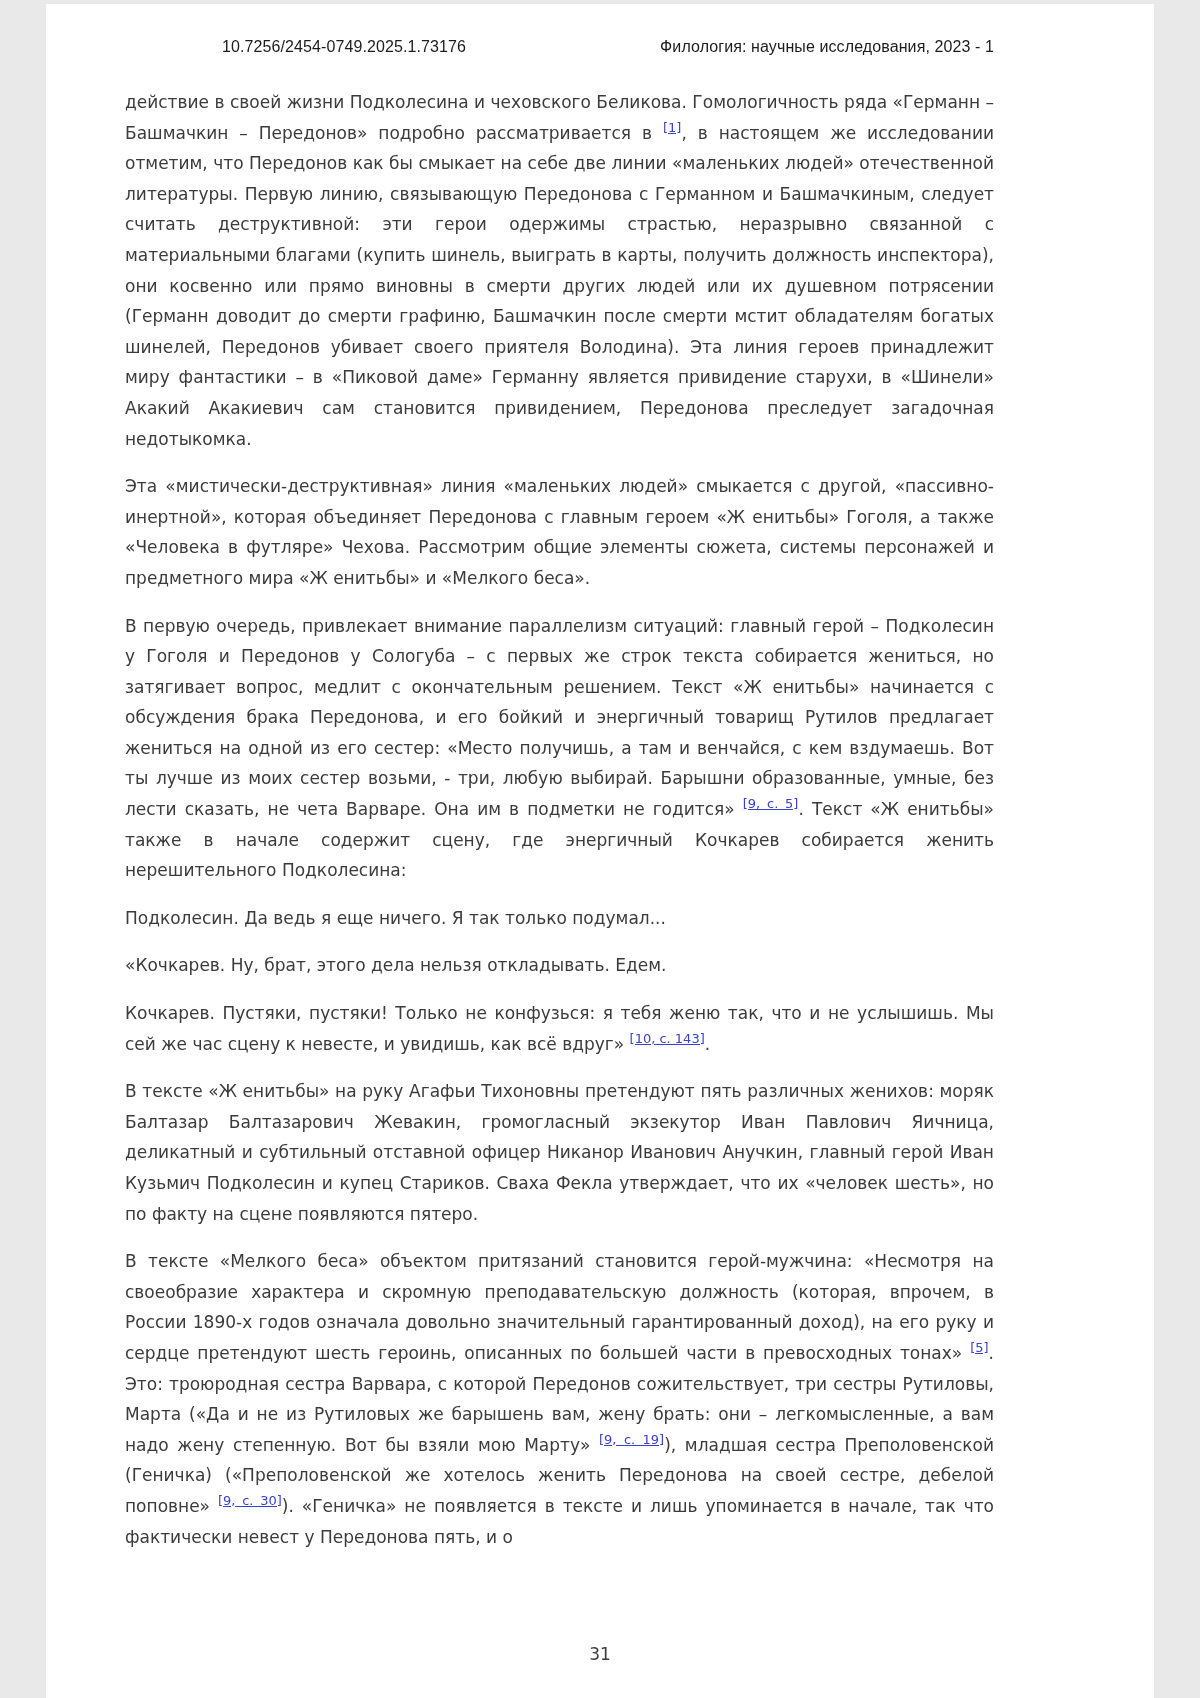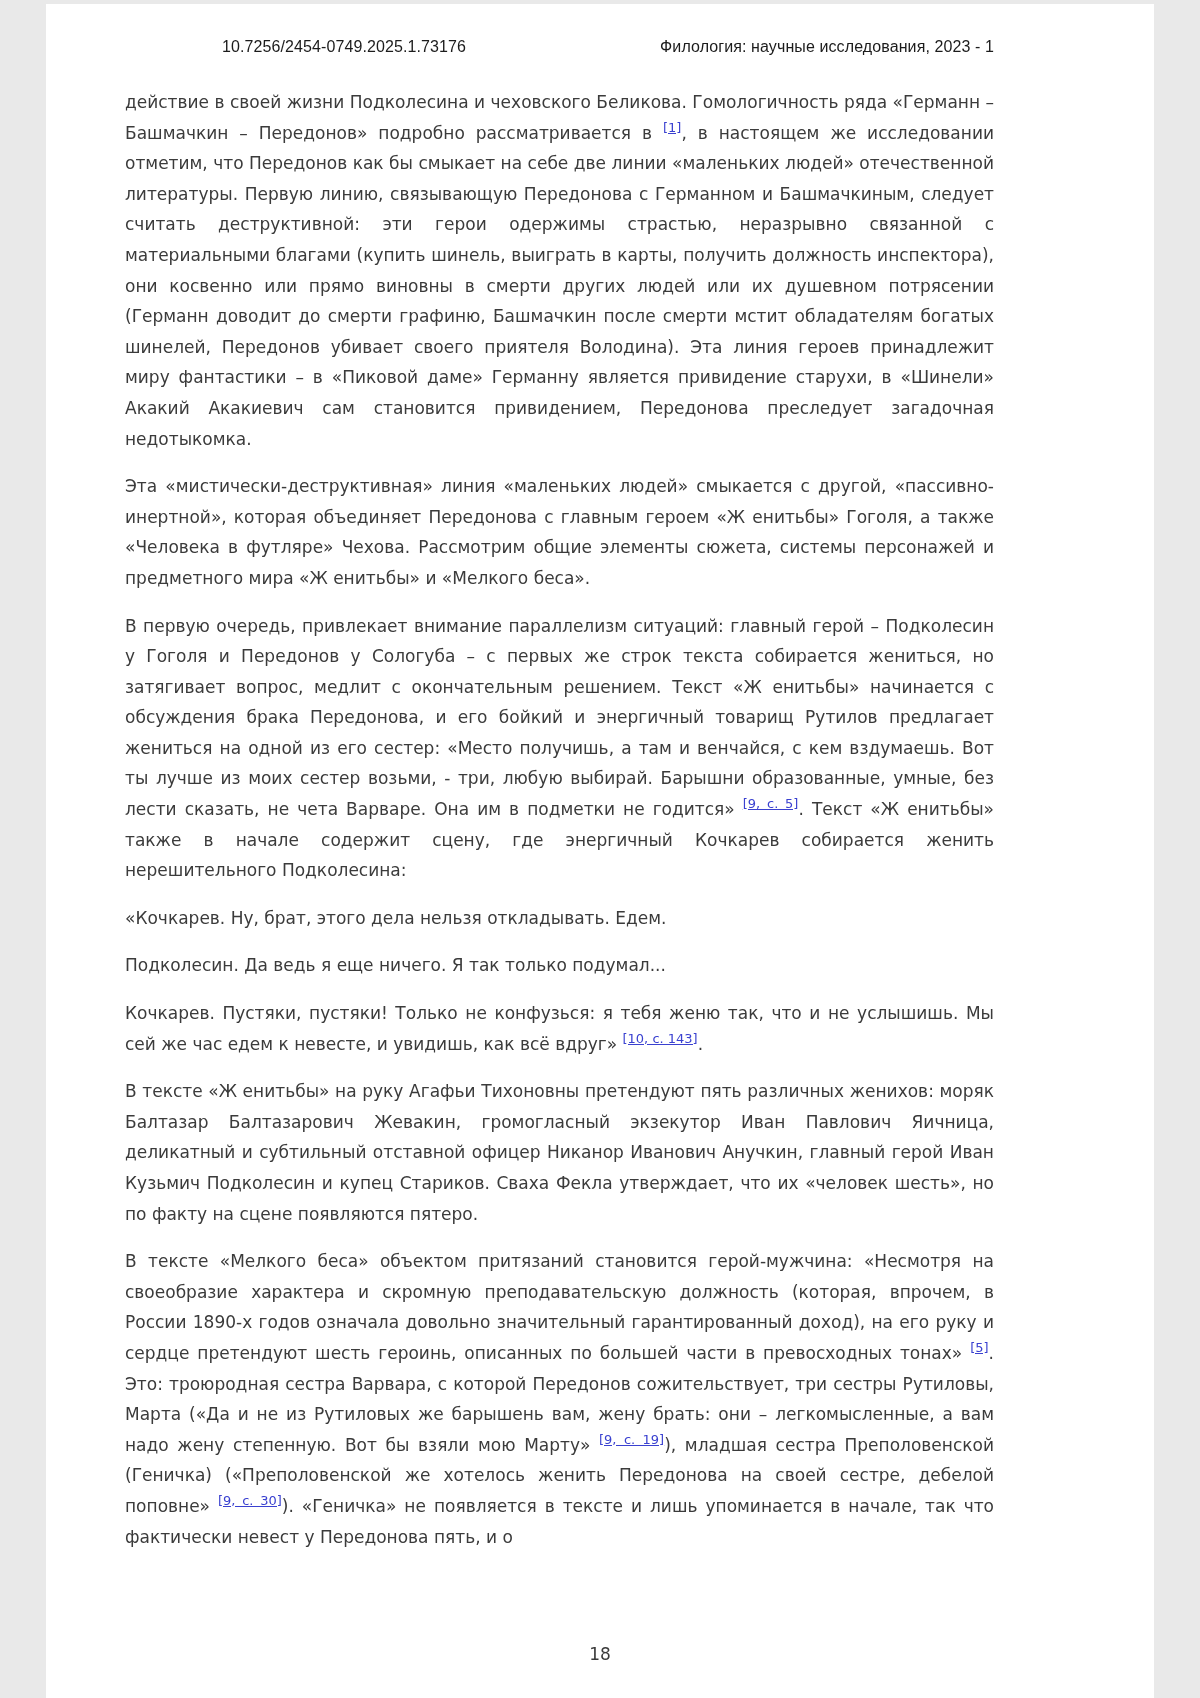--- a/index.html
+++ b/index.html
@@ -64,23 +64,23 @@
 <div class="page">
   <div class="header">
     <span>10.7256/2454-0749.2025.1.73176</span>
     <span>Филология: научные исследования, 2023 - 1</span>
   </div>
 
   <div class="article" id="article-body">
       <p class="para"><span>действие в своей жизни Подколесина и чеховского Беликова. Гомологичность ряда «Германн – Башмачкин – Передонов» подробно рассматривается в </span><a class="cite">[1]</a><span>, в настоящем же исследовании отметим, что Передонов как бы смыкает на себе две линии «маленьких людей» отечественной литературы. Первую линию, связывающую Передонова с Германном и Башмачкиным, следует считать деструктивной: эти герои одержимы страстью, неразрывно связанной с материальными благами (купить шинель, выиграть в карты, получить должность инспектора), они косвенно или прямо виновны в смерти других людей или их душевном потрясении (Германн доводит до смерти графиню, Башмачкин после смерти мстит обладателям богатых шинелей, Передонов убивает своего приятеля Володина). Эта линия героев принадлежит миру фантастики – в «Пиковой даме» Германну является привидение старухи, в «Шинели» Акакий Акакиевич сам становится привидением, Передонова преследует загадочная недотыкомка.</span></p>
       <p class="para"><span>Эта «мистически-деструктивная» линия «маленьких людей» смыкается с другой, «пассивно-инертной», которая объединяет Передонова с главным героем «Ж енитьбы» Гоголя, а также «Человека в футляре» Чехова. Рассмотрим общие элементы сюжета, системы персонажей и предметного мира «Ж енитьбы» и «Мелкого беса».</span></p>
       <p class="para"><span>В первую очередь, привлекает внимание параллелизм ситуаций: главный герой – Подколесин у Гоголя и Передонов у Сологуба – с первых же строк текста собирается жениться, но затягивает вопрос, медлит с окончательным решением. Текст «Ж енитьбы» начинается с обсуждения брака Передонова, и его бойкий и энергичный товарищ Рутилов предлагает жениться на одной из его сестер: «Место получишь, а там и венчайся, с кем вздумаешь. Вот ты лучше из моих сестер возьми, - три, любую выбирай. Барышни образованные, умные, без лести сказать, не чета Варваре. Она им в подметки не годится» </span><a class="cite">[9, с. 5]</a><span>. Текст «Ж енитьбы» также в начале содержит сцену, где энергичный Кочкарев собирается женить нерешительного Подколесина:</span></p>
+      <p class="para"><span>Подколесин. Да ведь я еще ничего. Я так только подумал...</span></p>
       <p class="para"><span>«Кочкарев. Ну, брат, этого дела нельзя откладывать. Едем.</span></p>
-      <p class="para"><span>Подколесин. Да ведь я еще ничего. Я так только подумал...</span></p>
-      <p class="para"><span>Кочкарев. Пустяки, пустяки! Только не конфузься: я тебя женю так, что и не услышишь. Мы сей же час едем к невесте, и увидишь, как всё вдруг» </span><a class="cite">[10, с. 143]</a><span>.</span></p>
+      <p class="para"><span>Кочкарев. Пустяки, пустяки! Только не конфузься: я тебя женю так, что и не услышишь. Мы сей же час сцену к невесте, и увидишь, как всё вдруг» </span><a class="cite">[10, с. 143]</a><span>.</span></p>
       <p class="para"><span>В тексте «Ж енитьбы» на руку Агафьи Тихоновны претендуют пять различных женихов: моряк Балтазар Балтазарович Жевакин, громогласный экзекутор Иван Павлович Яичница, деликатный и субтильный отставной офицер Никанор Иванович Анучкин, главный герой Иван Кузьмич Подколесин и купец Стариков. Сваха Фекла утверждает, что их «человек шесть», но по факту на сцене появляются пятеро.</span></p>
       <p class="para"><span>В тексте «Мелкого беса» объектом притязаний становится герой-мужчина: «Несмотря на своеобразие характера и скромную преподавательскую должность (которая, впрочем, в России 1890-х годов означала довольно значительный гарантированный доход), на его руку и сердце претендуют шесть героинь, описанных по большей части в превосходных тонах» </span><a class="cite">[5]</a><span>. Это: троюродная сестра Варвара, с которой Передонов сожительствует, три сестры Рутиловы, Марта («Да и не из Рутиловых же барышень вам, жену брать: они – легкомысленные, а вам надо жену степенную. Вот бы взяли мою Марту» </span><a class="cite">[9, с. 19]</a><span>), младшая сестра Преполовенской (Геничка) («Преполовенской же хотелось женить Передонова на своей сестре, дебелой поповне» </span><a class="cite">[9, с. 30]</a><span>). «Геничка» не появляется в тексте и лишь упоминается в начале, так что фактически невест у Передонова пять, и о</span></p>
     </div>
 
   <div class="footer">
-    <span>18</span>
+    <span>31</span>
   </div>
 </div>
 
 </body></html>

